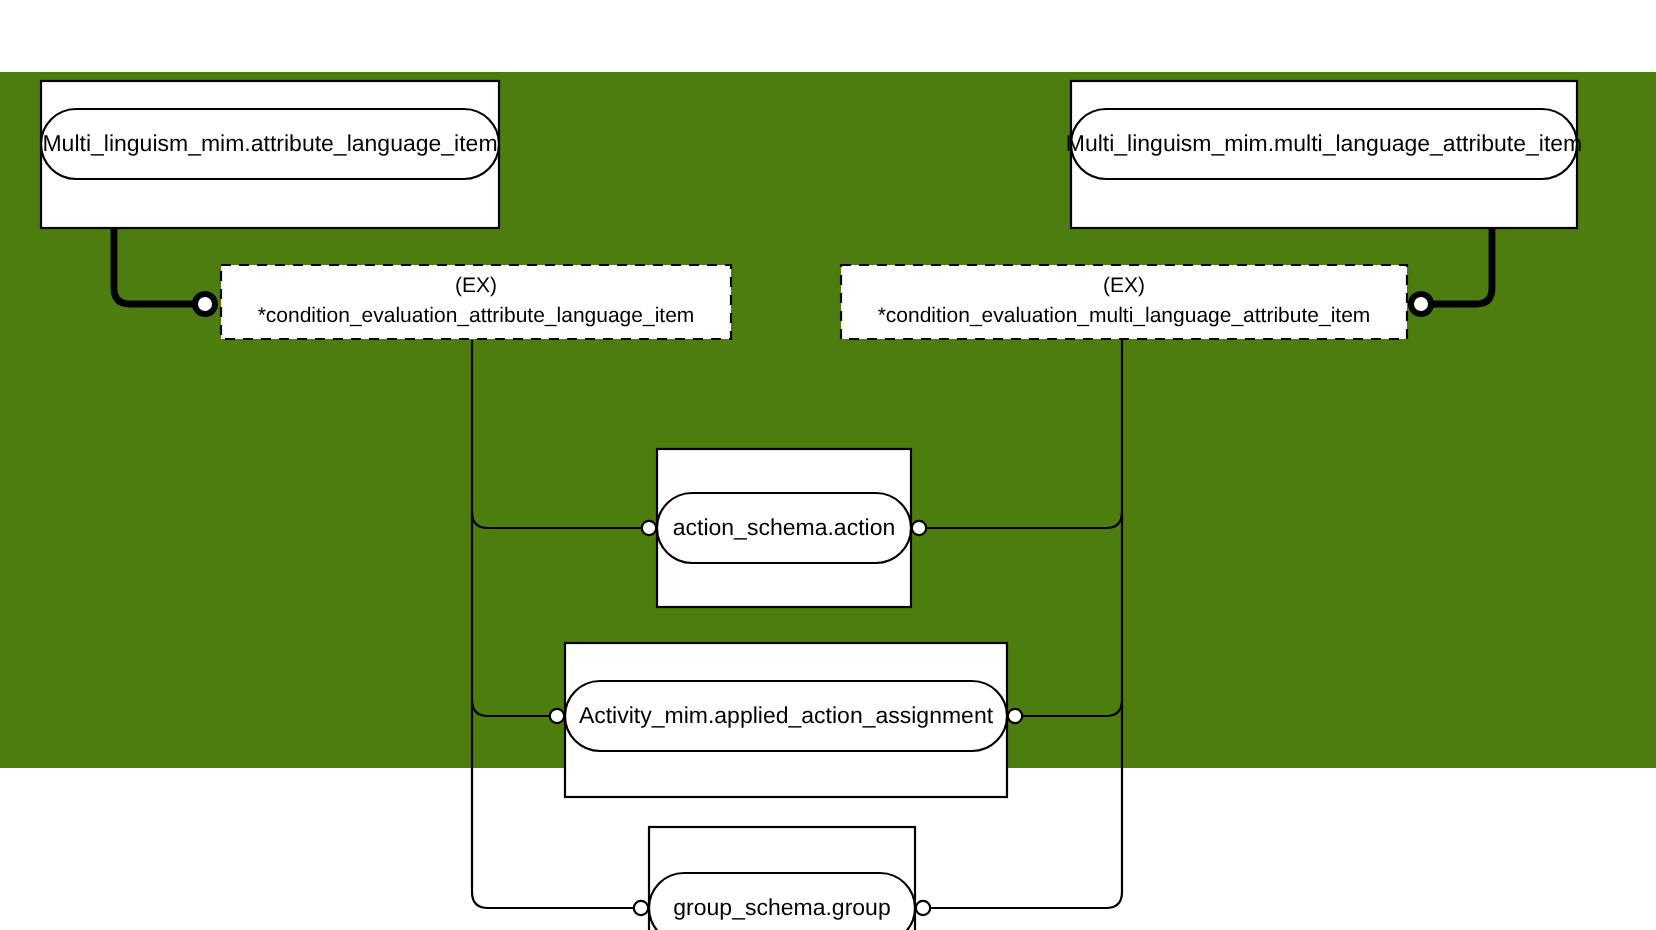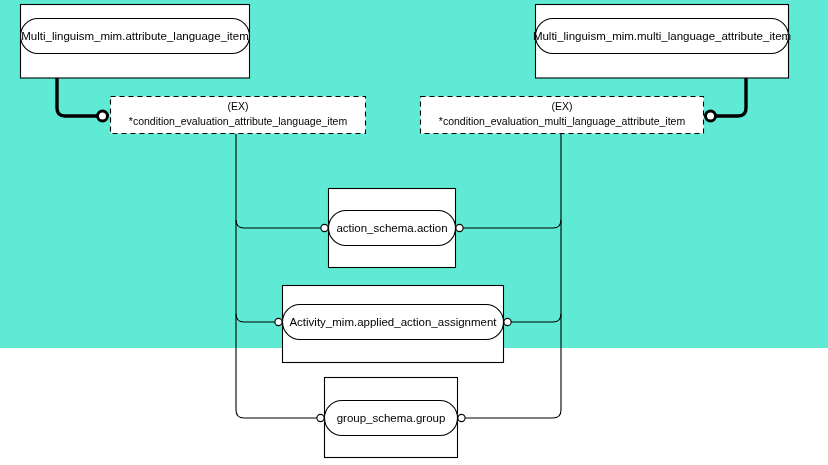--- a/index.html
+++ b/index.html
@@ -11,21 +11,22 @@
   body {
     width: 828px;
     height: 465px;
     overflow: hidden;
     font-family: "Liberation Sans", sans-serif;
   }
   #diagram-root {
     position: relative;
     width: 828px;
     height: 348px;
-    background: #5eead4;
+    background: #4d7c0f;
+    margin-top: 36px;
   }
   svg#diagram-svg {
     display: block;
     width: 828px;
     height: 465px;
   }
   .entity-outer {
     fill: #ffffff;
     stroke: #000000;
     stroke-width: 1.1;

